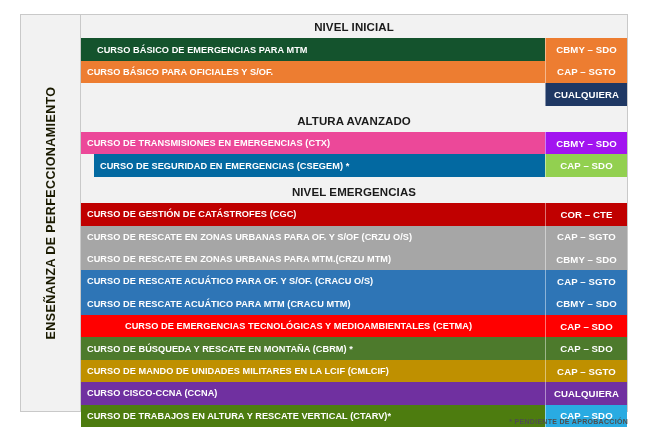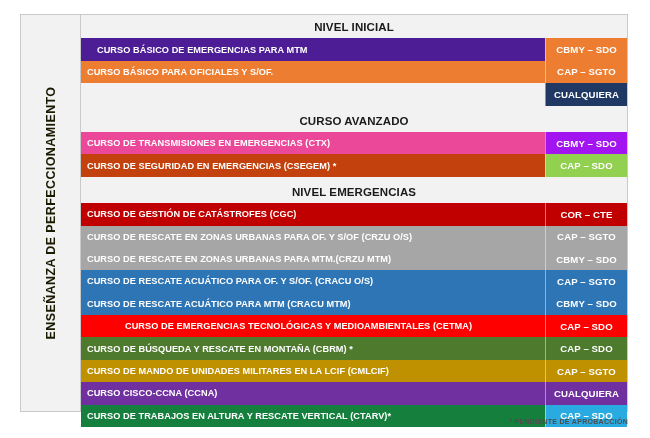--- a/index.html
+++ b/index.html
@@ -128,41 +128,41 @@
 
   <div class="axis-label-col">
     <span class="axis-label-text">ENSEÑANZA DE PERFECCIONAMIENTO</span>
   </div>
 
   <div class="rows-col" id="rows-col">
       <div class="row section">
         <div class="section-title">NIVEL INICIAL</div>
       </div>
       <div class="row course">
-        <div class="course-name" style="background: #4c1d95; color: rgb(255, 255, 255); padding-left: 16px;">CURSO BÁSICO DE EMERGENCIAS PARA MTM</div>
+        <div class="course-name" style="background: #14532d; color: rgb(255, 255, 255); padding-left: 16px;">CURSO BÁSICO DE EMERGENCIAS PARA MTM</div>
         <div class="course-rank" style="background: rgb(237, 125, 49); color: rgb(255, 255, 255);">CBMY – SDO</div>
       </div>
       <div class="row course">
         <div class="course-name" style="background: rgb(237, 125, 49); color: rgb(255, 255, 255);">CURSO BÁSICO PARA OFICIALES Y S/OF.</div>
         <div class="course-rank" style="background: rgb(237, 125, 49); color: rgb(255, 255, 255);">CAP – SGTO</div>
       </div>
       <div class="row course">
         <div class="course-name" style="background: rgb(31, 56, 100); color: rgb(255, 255, 255); margin-top: 28px;">IT-ESSENTIALS (IT-E)</div>
         <div class="course-rank" style="background: rgb(31, 56, 100); color: rgb(255, 255, 255);">CUALQUIERA</div>
       </div>
       <div class="spacer-row"></div>
       <div class="row section">
-        <div class="section-title">CURSO AVANZADO</div>
+        <div class="section-title">ALTURA AVANZADO</div>
       </div>
       <div class="row course">
         <div class="course-name" style="background: #ec4899; color: rgb(255, 255, 255);">CURSO DE TRANSMISIONES EN EMERGENCIAS (CTX)</div>
         <div class="course-rank" style="background: rgb(162, 20, 240); color: rgb(255, 255, 255);">CBMY – SDO</div>
       </div>
       <div class="row course">
-        <div class="course-name" style="background: #c2410c; color: rgb(255, 255, 255);">CURSO DE SEGURIDAD EN EMERGENCIAS (CSEGEM) *</div>
+        <div class="course-name" style="background: #0369a1; color: rgb(255, 255, 255); margin-left: 13px;">CURSO DE SEGURIDAD EN EMERGENCIAS (CSEGEM) *</div>
         <div class="course-rank" style="background: rgb(146, 208, 80); color: rgb(255, 255, 255);">CAP – SDO</div>
       </div>
       <div class="spacer-row"></div>
       <div class="row section">
         <div class="section-title">NIVEL EMERGENCIAS</div>
       </div>
       <div class="row course">
         <div class="course-name" style="background: rgb(192, 0, 0); color: rgb(255, 255, 255);">CURSO DE GESTIÓN DE CATÁSTROFES (CGC)</div>
         <div class="course-rank" style="background: rgb(192, 0, 0); color: rgb(255, 255, 255);">COR – CTE</div>
       </div>
@@ -192,20 +192,20 @@
       </div>
       <div class="row course">
         <div class="course-name" style="background: rgb(191, 144, 0); color: rgb(255, 255, 255);">CURSO DE MANDO DE UNIDADES MILITARES EN LA LCIF (CMLCIF)</div>
         <div class="course-rank" style="background: rgb(191, 144, 0); color: rgb(255, 255, 255);">CAP – SGTO</div>
       </div>
       <div class="row course">
         <div class="course-name" style="background: rgb(112, 48, 160); color: rgb(255, 255, 255);">CURSO CISCO-CCNA (CCNA)</div>
         <div class="course-rank" style="background: rgb(112, 48, 160); color: rgb(255, 255, 255);">CUALQUIERA</div>
       </div>
       <div class="row course">
-        <div class="course-name" style="background: #15803d; color: rgb(255, 255, 255);">CURSO DE TRABAJOS EN ALTURA Y RESCATE VERTICAL  (CTARV)*</div>
+        <div class="course-name" style="background: #4d7c0f; color: rgb(255, 255, 255);">CURSO DE TRABAJOS EN ALTURA Y RESCATE VERTICAL  (CTARV)*</div>
         <div class="course-rank" style="background: rgb(41, 171, 226); color: rgb(255, 255, 255);">CAP – SDO</div>
       </div>
     </div>
 
 </div>
 
 <div class="footnote">* PENDIENTE DE APROBACCIÓN</div>
 
 </body></html>

